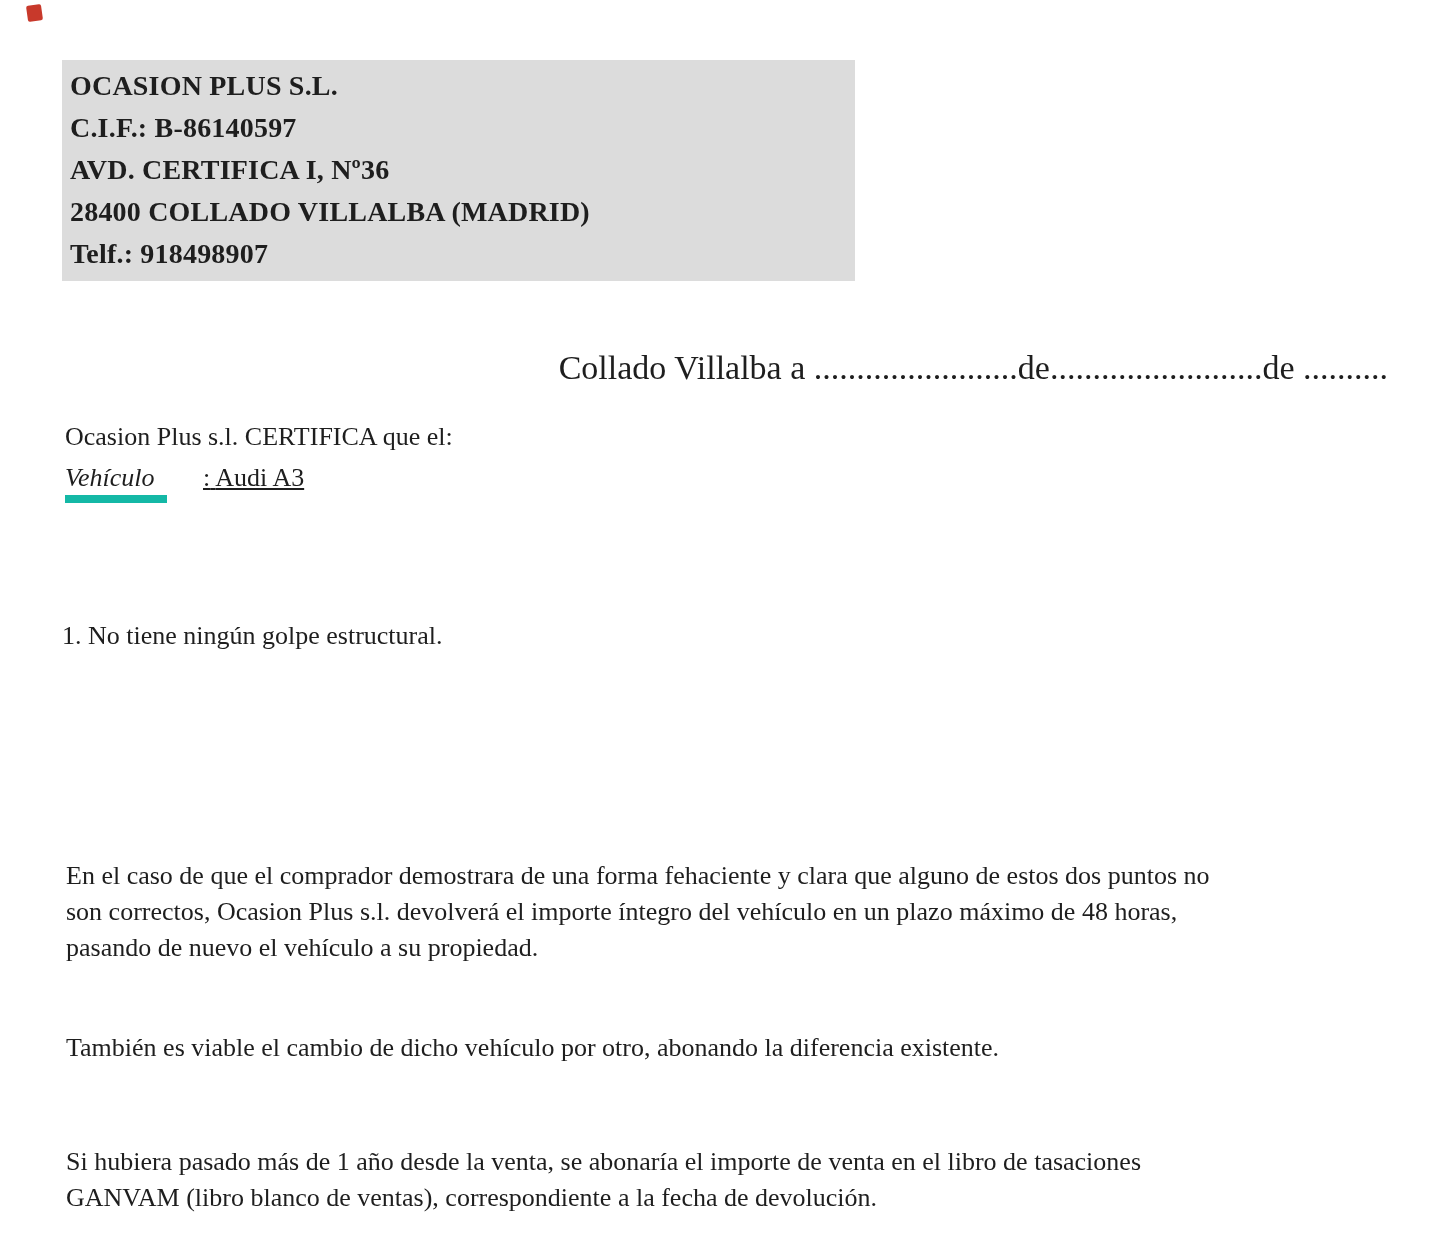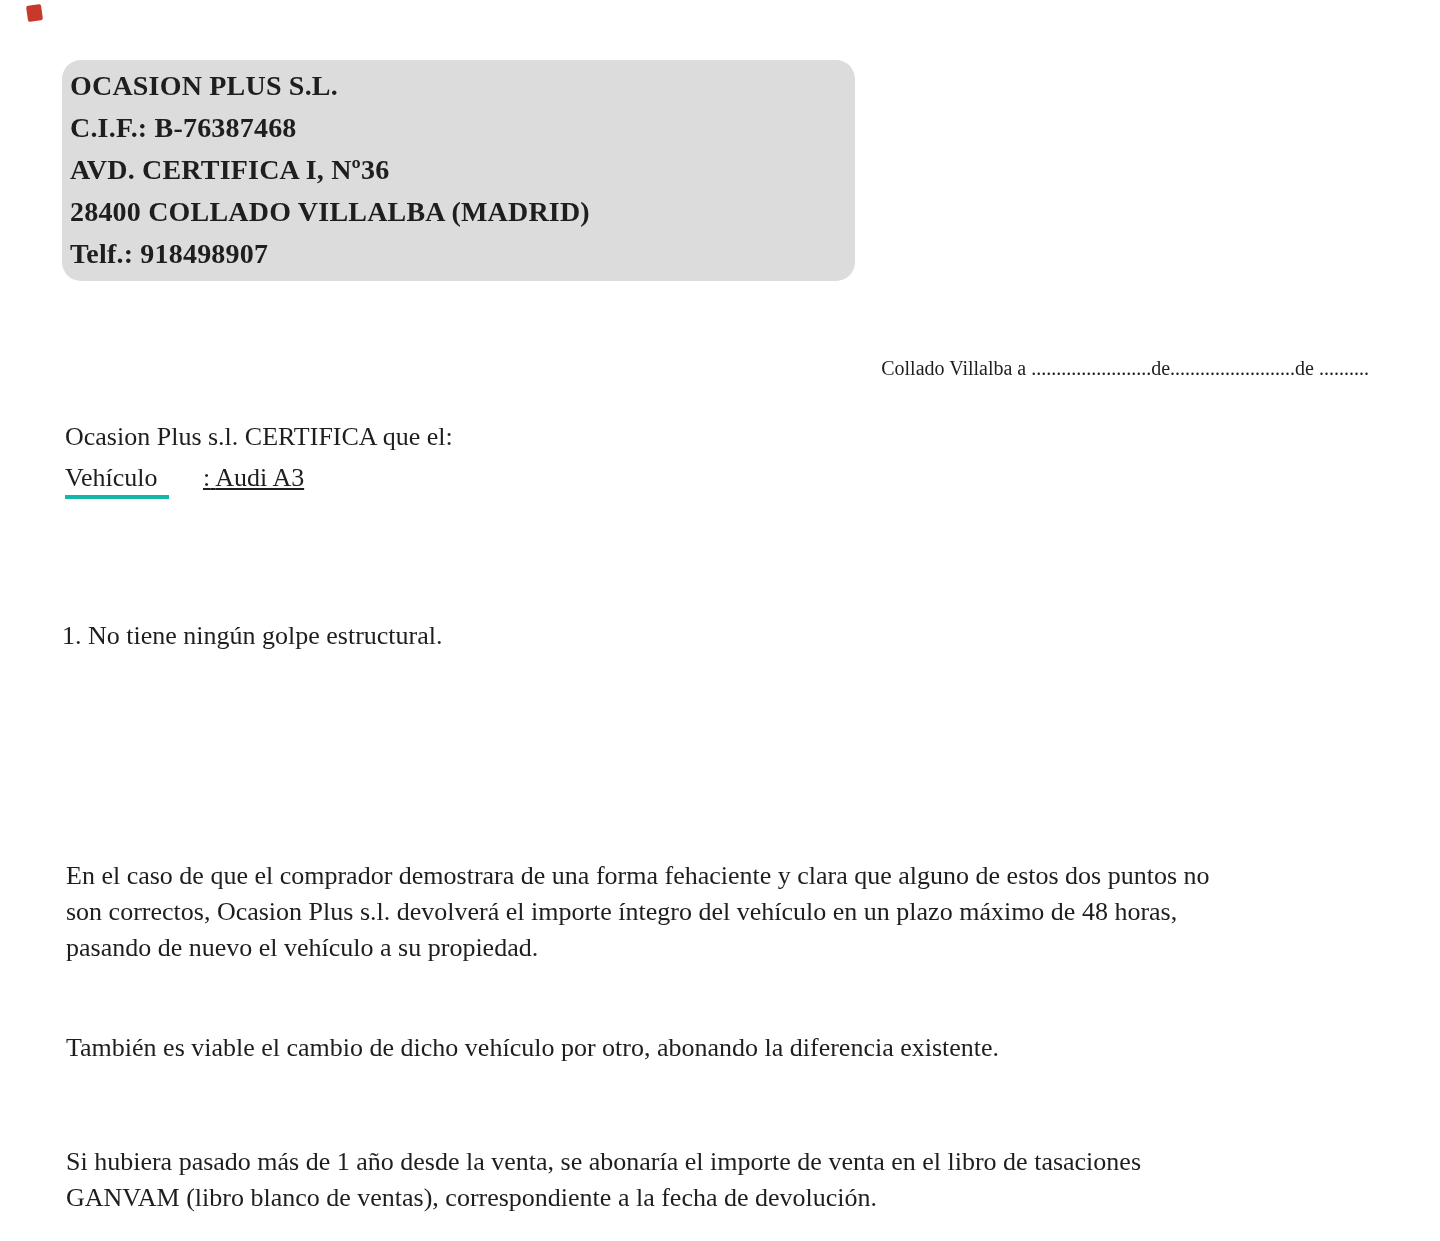--- a/index.html
+++ b/index.html
@@ -34,42 +34,43 @@
     box-sizing: border-box;
     padding: 5px 8px 6px 8px;
     font-size: 28px;
     font-weight: bold;
     line-height: 42px;
     letter-spacing: 0.2px;
   }
   .date-line {
     position: absolute;
     top: 352px;
-    left: 48px;
+    left: 67px;
     width: 1321px;
     text-align: right;
-    font-size: 20px;
+    font-size: 34px;
     line-height: 32px;
   }
   .cert-block {
     position: absolute;
     top: 416px;
     left: 65px;
     font-size: 26px;
   }
   .cert-block > div {
     height: 41px;
     line-height: 41px;
   }
   .id-row { position: relative; }
   .id-row .u {
     display: inline-block;
     line-height: 34px;
     padding-right: 12px;
-    border-bottom: 4px solid #14b8a6;
+    border-bottom: 8px solid #14b8a6;
+    font-style: italic;
   }
   .id-row .idval {
     position: absolute;
     left: 138px;
     top: 0;
     text-decoration: underline;
   }
   .points {
     position: absolute;
     top: 620px;
@@ -95,23 +96,23 @@
   .para-2 { margin-top: 24px; }
   .para-3 { margin-top: 38px; }
 </style>
 </head>
 <body>
 
 <div class="page">
 
   <div class="corner-mark" style="background: rgb(200, 57, 43);"></div>
 
-  <div class="header-box" style="background: rgb(220, 220, 220); border-radius: 19px;">
+  <div class="header-box" style="background: rgb(220, 220, 220);">
     <div>OCASION PLUS S.L.</div>
-    <div>C.I.F.: B-76387468</div>
+    <div>C.I.F.: B-86140597</div>
     <div>AVD. CERTIFICA I, Nº36</div>
     <div>28400 COLLADO VILLALBA (MADRID)</div>
     <div>Telf.: 918498907</div>
   </div>
 
   <div class="date-line">Collado Villalba a ........................de.........................de ..........</div>
 
   <div class="cert-block">
     <div>Ocasion Plus s.l. CERTIFICA que el:</div>
     <div class="id-row">

